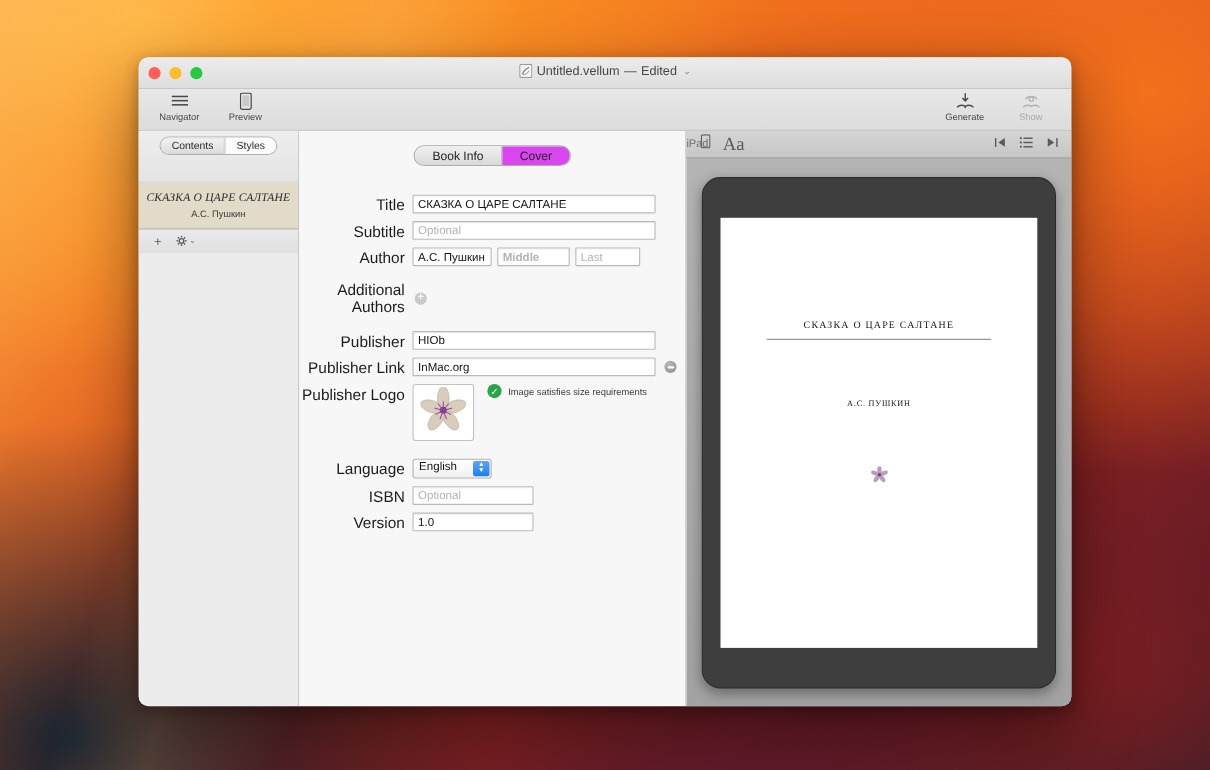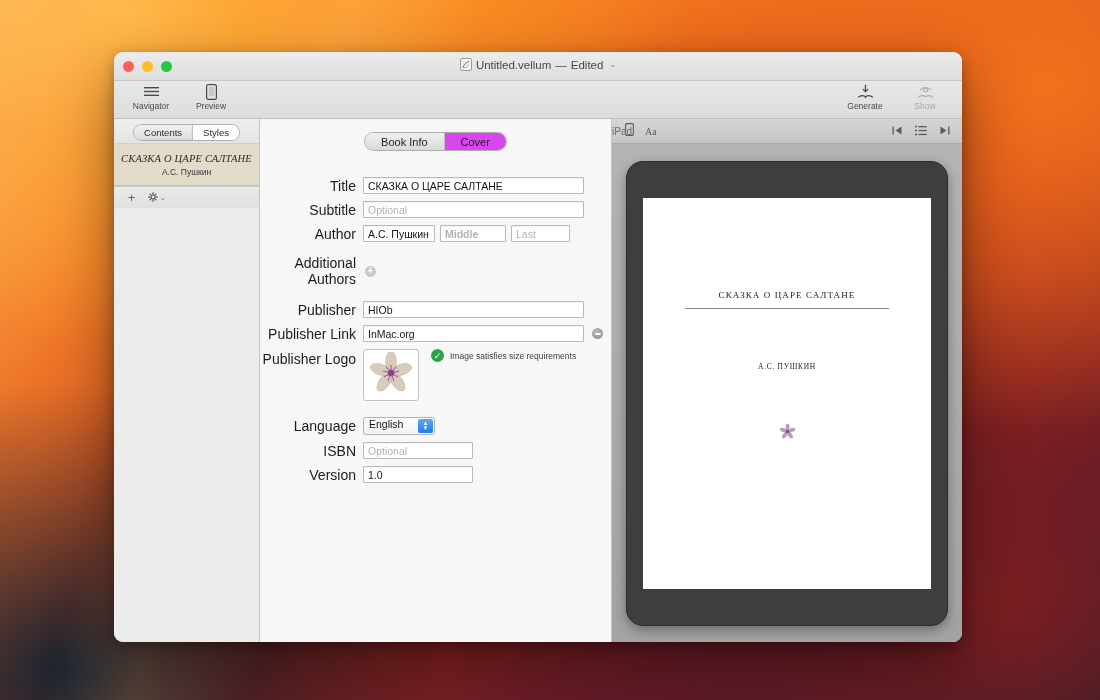--- a/index.html
+++ b/index.html
@@ -19,21 +19,21 @@
   }
   #wall-sheen {
     position: absolute; inset: 0;
     background:
       linear-gradient(118deg, rgba(255,212,130,0.46) 0%, rgba(255,190,95,0.16) 16%, rgba(255,255,255,0) 34%),
       linear-gradient(108deg, rgba(255,255,255,0) 20%, rgba(255,205,120,0.20) 27%, rgba(255,255,255,0) 36%);
     pointer-events: none;
   }
   
   #window {
-    position: absolute; left: 114px; top: 52px; width: 848px; height: 590px;
+    position: absolute; left: 126px; top: 52px; width: 848px; height: 590px;
     background: #ececec; border-radius: 9px; overflow: hidden;
     box-shadow: 0 26px 60px rgba(0,0,0,0.42), 0 4px 14px rgba(0,0,0,0.30);
   }
   
   .titlebar {
     height: 29px; position: relative;
     background: linear-gradient(#ececec, #dedede);
     border-bottom: 1px solid #c6c6c6;
   }
   .lights { position: absolute; left: 9px; top: 9px; display: flex; gap: 8px; }
@@ -63,21 +63,21 @@
   }
   .tb-item.dim { color: #a9a9a9; }
   .tb-ico { height: 17px; display: flex; align-items: center; justify-content: center; }
   
   .body-split { display: flex; height: 523px; }
   
   .sidebar {
     width: 146px; background: #ececec; border-right: 1px solid #c5c5c5;
     display: flex; flex-direction: column; position: relative;
   }
-  .seg-wrap { padding: 5px 9px 2px; display: flex; justify-content: center;
+  .seg-wrap { padding: 5px 9px 24px; display: flex; justify-content: center;
     background: linear-gradient(#eeeeee,#e4e4e4); border-bottom: 1px solid #cfcfcf; }
   .seg {
     display: flex; border: 1px solid #b0b0b0; border-radius: 9px; overflow: hidden;
     height: 17px; font-size: 9.5px; background: #fff;
   }
   .seg div { display: flex; align-items: center; justify-content: center; padding: 0 10px; color: #2b2b2b; }
   .seg .on { background: linear-gradient(#f2f2f2,#dcdcdc); box-shadow: inset 0 0 0 1px rgba(0,0,0,0.04); }
   .seg .off { background: #fcfcfc; border-left: 1px solid #c0c0c0; }
   .book-head {
     background: #e3dbc9; border-bottom: 1px solid #cdc3ad;
@@ -405,21 +405,21 @@
       </div>
 
       <div class="preview-pane">
         <div class="pv-bar">
           <div class="pv-left">
             <span>
               <svg width="9" height="13" viewBox="0 0 9 13">
                 <rect x="0.6" y="0.6" width="7.8" height="11.8" rx="1.2" fill="none" stroke="#5b5b5b" stroke-width="1.1"></rect>
               </svg>
             </span>
-            <span style="font-family:'Liberation Serif',serif;font-size:10px;color:#5b5b5b;">Aa</span>
+            <span style="font-family:'Liberation Serif',serif;font-size:17px;color:#5b5b5b;">Aa</span>
           </div>
           <div class="pv-center">iPad</div>
           <div class="pv-right">
             <span>
               <svg width="11" height="11" viewBox="0 0 11 11">
                 <rect x="0.5" y="1.5" width="1.3" height="8" fill="#5b5b5b"></rect>
                 <path d="M9.5 1.5L3.6 5.5l5.9 4z" fill="#5b5b5b"></path>
               </svg>
             </span>
             <span>

